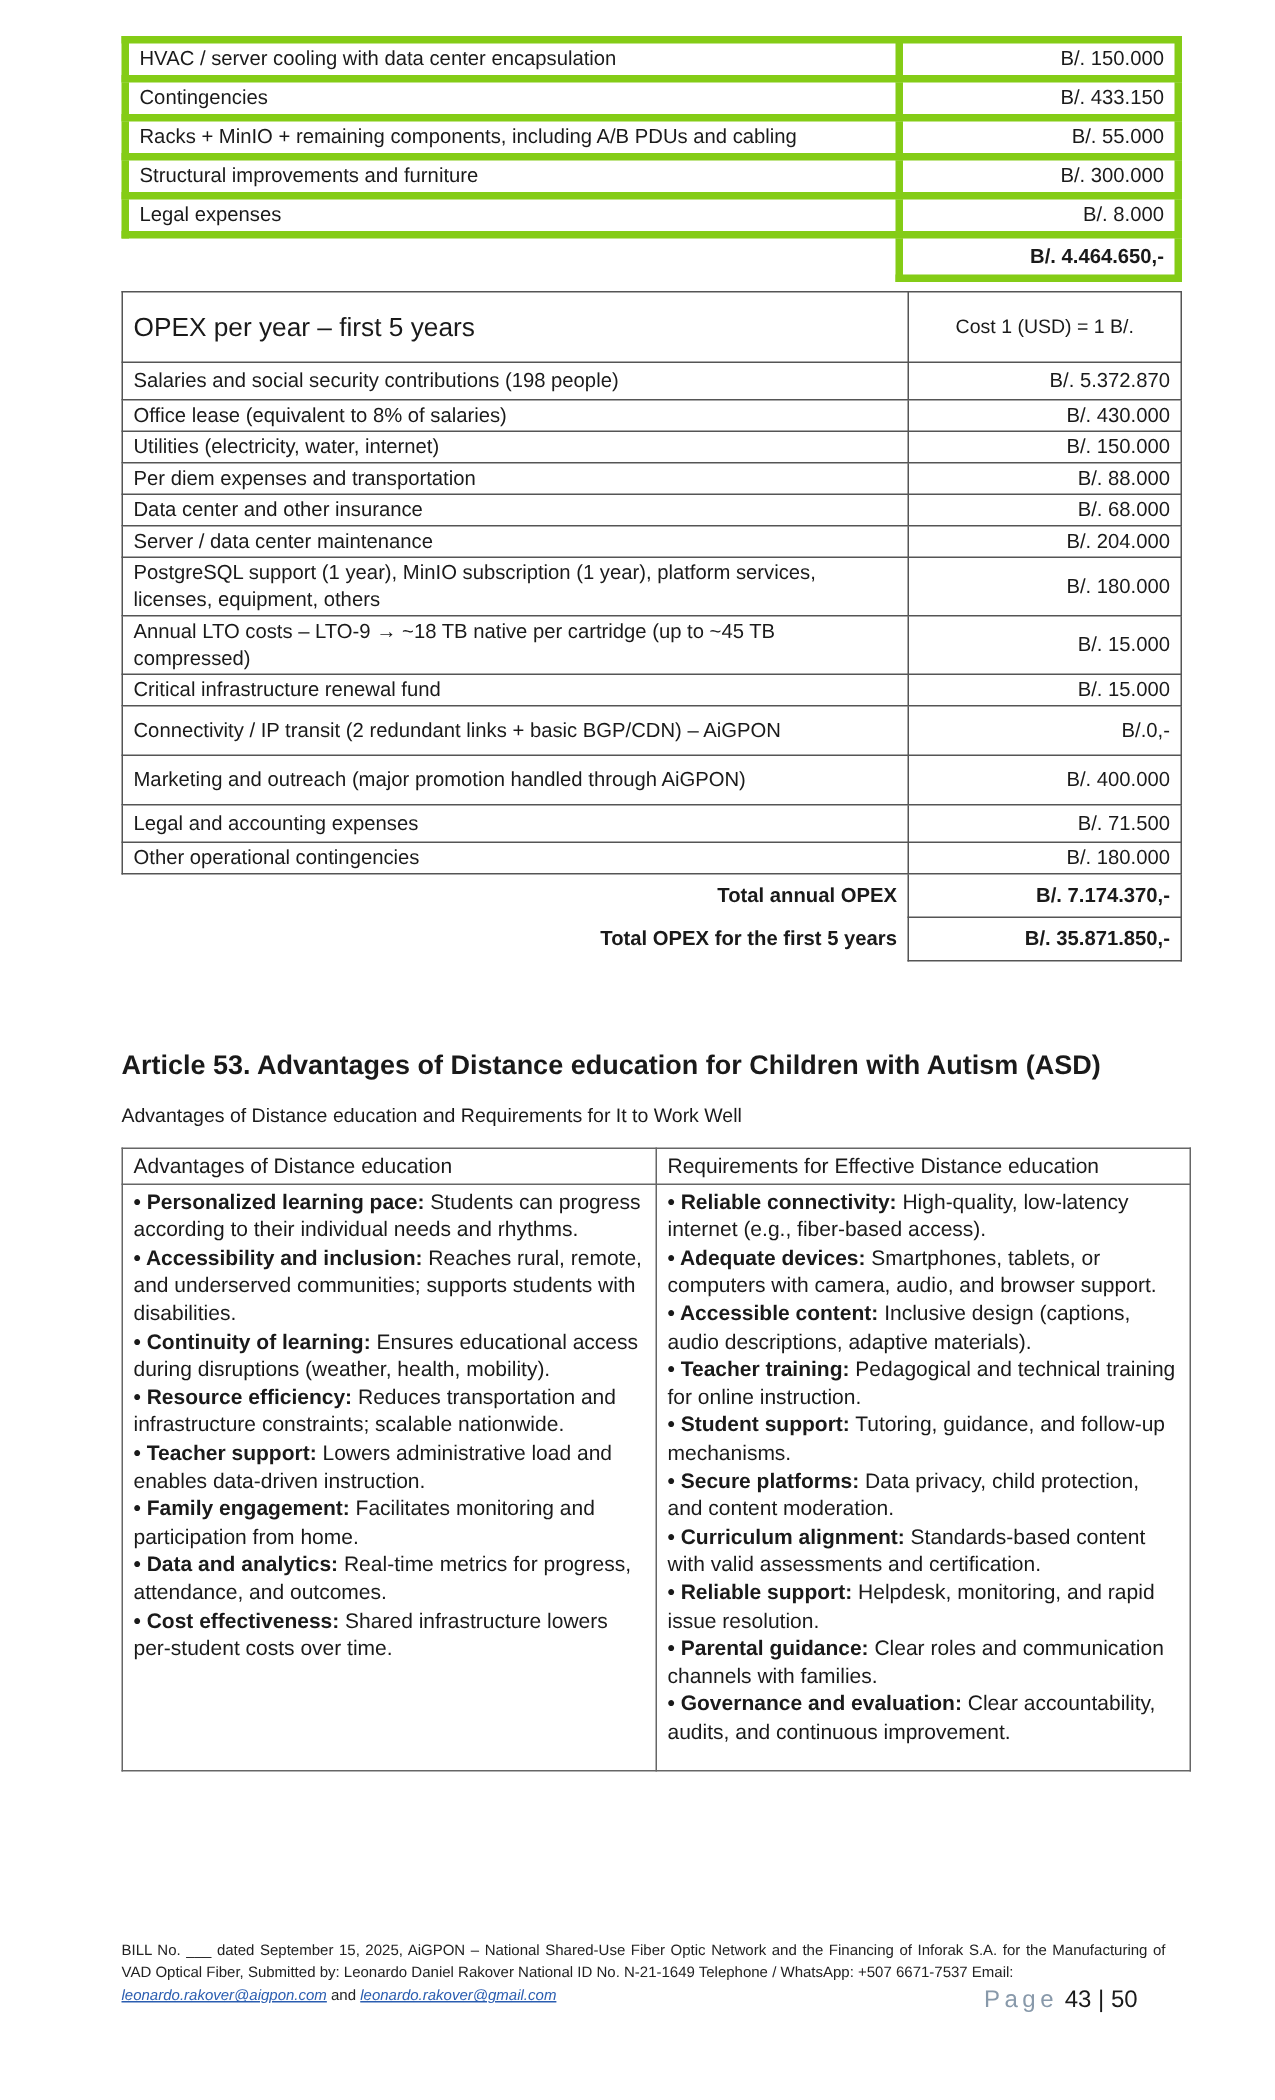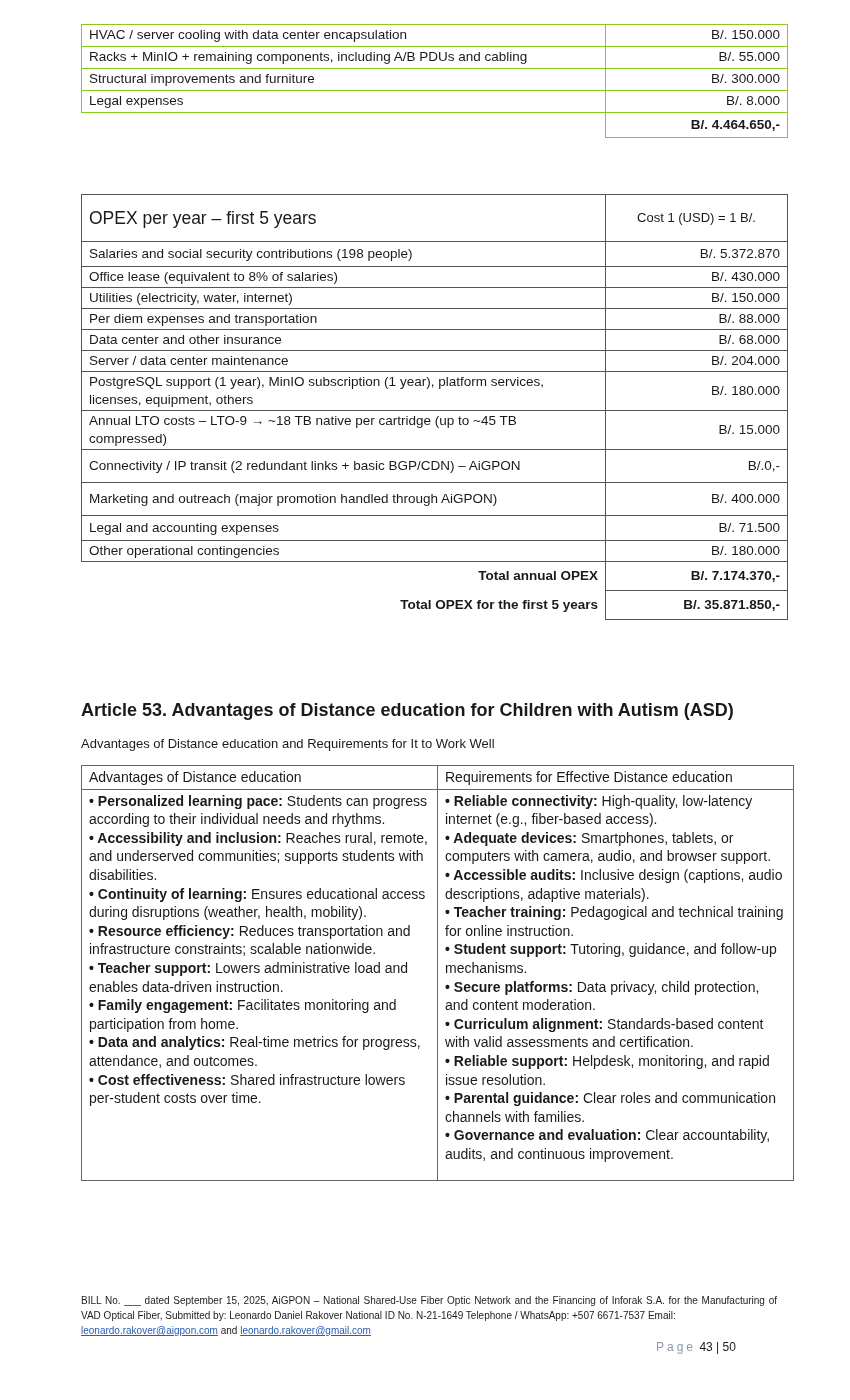--- a/index.html
+++ b/index.html
@@ -1,20 +1,20 @@
 <!DOCTYPE html>
 <html><head>
 <meta charset="utf-8">
 <style>
   html, body { margin: 0; padding: 0; background: #ffffff; }
   body { width: 850px; height: 1400px; position: relative; font-family: "Liberation Sans", sans-serif; color: #1a1a1a; font-size: 13.5px; }
   .abs { position: absolute; }
   table { border-collapse: collapse; }
   .capex { position: absolute; left: 81px; top: 24px; width: 707px; }
-  .capex td { border: 1px solid #84cc16; padding: 1px 7px 2px 7px; height: 18px; line-height: 18px; }
+  .capex td { border: 5px solid #84cc16; padding: 1px 7px 2px 7px; height: 18px; line-height: 18px; }
   .capex td.val { text-align: right; width: 167px; }
   .capex tr.total td.blank { border: none; }
   .capex tr.total td.val { font-weight: bold; height: 21px; }
 
   .opex { position: absolute; left: 81px; top: 194px; width: 707px; }
   .opex td { border: 1px solid #555; padding: 1px 7px; line-height: 18px; }
   .opex td.val { text-align: right; width: 167px; }
   .opex tr.head td { height: 44px; }
   .opex tr.head td.title { font-size: 17.5px; font-weight: normal; }
   .opex tr.head td.rate { text-align: center; font-size: 13px; }
@@ -29,32 +29,36 @@
   .article-sub { left: 81px; top: 736px; font-size: 13px; }
 
   .adv { position: absolute; left: 81px; top: 765px; width: 713px; }
   .adv td { border: 1px solid #666; padding: 2px 7px; vertical-align: top; width: 50%; font-size: 14px; line-height: 18.6px; }
   .adv tr.hdr td { height: 18px; }
   .adv tr.body td { height: 386px; }
   .adv p { margin: 0; }
   .adv b { font-weight: bold; }
 
   .footer { left: 81px; top: 1293px; width: 696px; font-size: 10px; line-height: 15px; text-align: justify; color: #222; }
-  .footer a { color: #2a5db0; text-decoration: underline; }
-  .pg { position: absolute; left: 656px; top: 1325px; font-size: 12px; margin-top: 15px; }
+  .footer a { color: #2a5db0; text-decoration: underline; font-style: italic; }
+  .pg { position: absolute; left: 656px; top: 1325px; font-size: 16px; }
   .pg .pglabel { color: #8899aa; letter-spacing: 3px; }
 </style>
 </head>
 <body>
 
 <table class="capex">
   <tbody>
     <tr>
         <td>HVAC / server cooling with data center encapsulation</td>
         <td class="val">B/. 150.000</td>
+      </tr>
+    <tr>
+        <td>Contingencies</td>
+        <td class="val">B/. 433.150</td>
       </tr>
     <tr>
         <td>Racks + MinIO + remaining components, including A/B PDUs and cabling</td>
         <td class="val">B/. 55.000</td>
       </tr>
     <tr>
         <td>Structural improvements and furniture</td>
         <td class="val">B/. 300.000</td>
       </tr>
     <tr>
@@ -99,20 +103,24 @@
         <td class="val">B/. 204.000</td>
       </tr>
     <tr class="r36">
         <td>PostgreSQL support (1 year), MinIO subscription (1 year), platform services, licenses, equipment, others</td>
         <td class="val">B/. 180.000</td>
       </tr>
     <tr class="r36">
         <td>Annual LTO costs – LTO-9 → ~18 TB native per cartridge (up to ~45 TB compressed)</td>
         <td class="val">B/. 15.000</td>
       </tr>
+    <tr class="r18">
+        <td>Critical infrastructure renewal fund</td>
+        <td class="val">B/. 15.000</td>
+      </tr>
     <tr class="r30">
         <td>Connectivity / IP transit (2 redundant links + basic BGP/CDN) – AiGPON</td>
         <td class="val">B/.0,-</td>
       </tr>
     <tr class="r30">
         <td>Marketing and outreach (major promotion handled through AiGPON)</td>
         <td class="val">B/. 400.000</td>
       </tr>
     <tr class="r22">
         <td>Legal and accounting expenses</td>
@@ -149,21 +157,21 @@
         <p><b>• </b><b>Continuity of learning:</b><span> Ensures educational access during disruptions (weather, health, mobility).</span></p>
         <p><b>• </b><b>Resource efficiency:</b><span> Reduces transportation and infrastructure constraints; scalable nationwide.</span></p>
         <p><b>• </b><b>Teacher support:</b><span> Lowers administrative load and enables data-driven instruction.</span></p>
         <p><b>• </b><b>Family engagement:</b><span> Facilitates monitoring and participation from home.</span></p>
         <p><b>• </b><b>Data and analytics:</b><span> Real-time metrics for progress, attendance, and outcomes.</span></p>
         <p><b>• </b><b>Cost effectiveness:</b><span> Shared infrastructure lowers per-student costs over time.</span></p>
       </td>
       <td>
         <p><b>• </b><b>Reliable connectivity:</b><span> High-quality, low-latency internet (e.g., fiber-based access).</span></p>
         <p><b>• </b><b>Adequate devices:</b><span> Smartphones, tablets, or computers with camera, audio, and browser support.</span></p>
-        <p><b>• </b><b>Accessible audits:</b><span> Inclusive design (captions, audio descriptions, adaptive materials).</span></p>
+        <p><b>• </b><b>Accessible content:</b><span> Inclusive design (captions, audio descriptions, adaptive materials).</span></p>
         <p><b>• </b><b>Teacher training:</b><span> Pedagogical and technical training for online instruction.</span></p>
         <p><b>• </b><b>Student support:</b><span> Tutoring, guidance, and follow-up mechanisms.</span></p>
         <p><b>• </b><b>Secure platforms:</b><span> Data privacy, child protection, and content moderation.</span></p>
         <p><b>• </b><b>Curriculum alignment:</b><span> Standards-based content with valid assessments and certification.</span></p>
         <p><b>• </b><b>Reliable support:</b><span> Helpdesk, monitoring, and rapid issue resolution.</span></p>
         <p><b>• </b><b>Parental guidance:</b><span> Clear roles and communication channels with families.</span></p>
         <p><b>• </b><b>Governance and evaluation:</b><span> Clear accountability, audits, and continuous improvement.</span></p>
       </td>
     </tr>
   </tbody>

